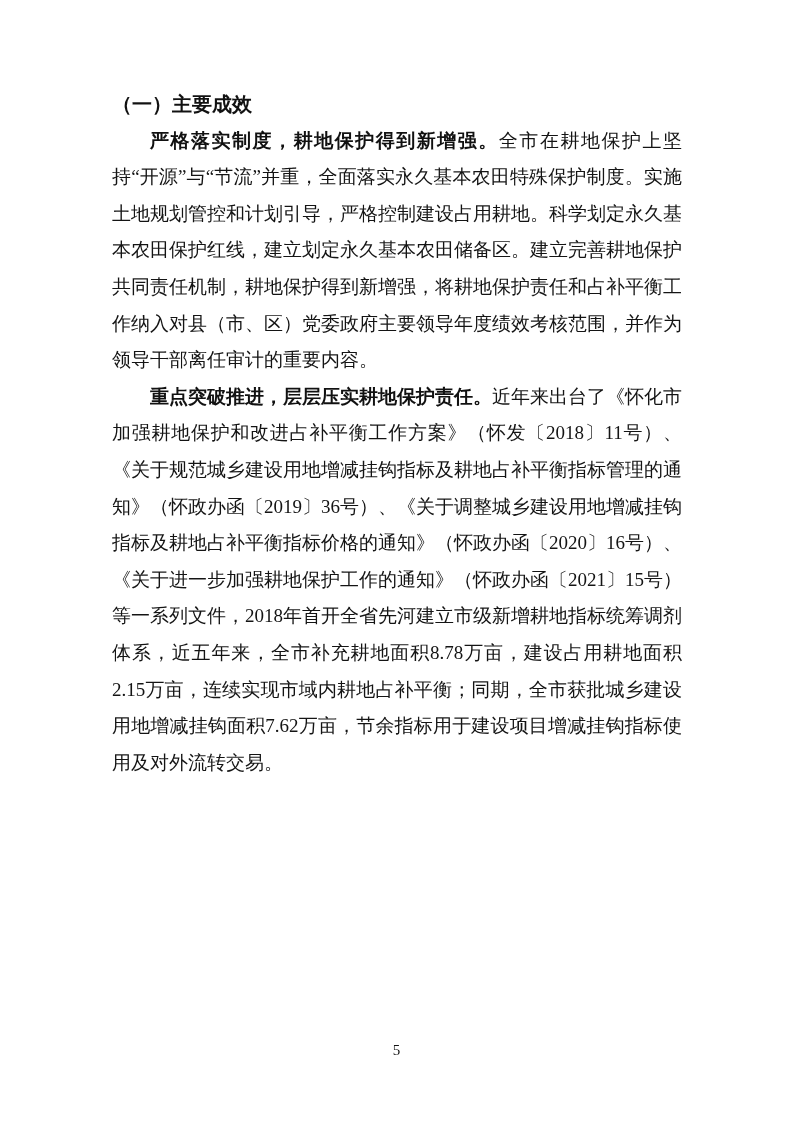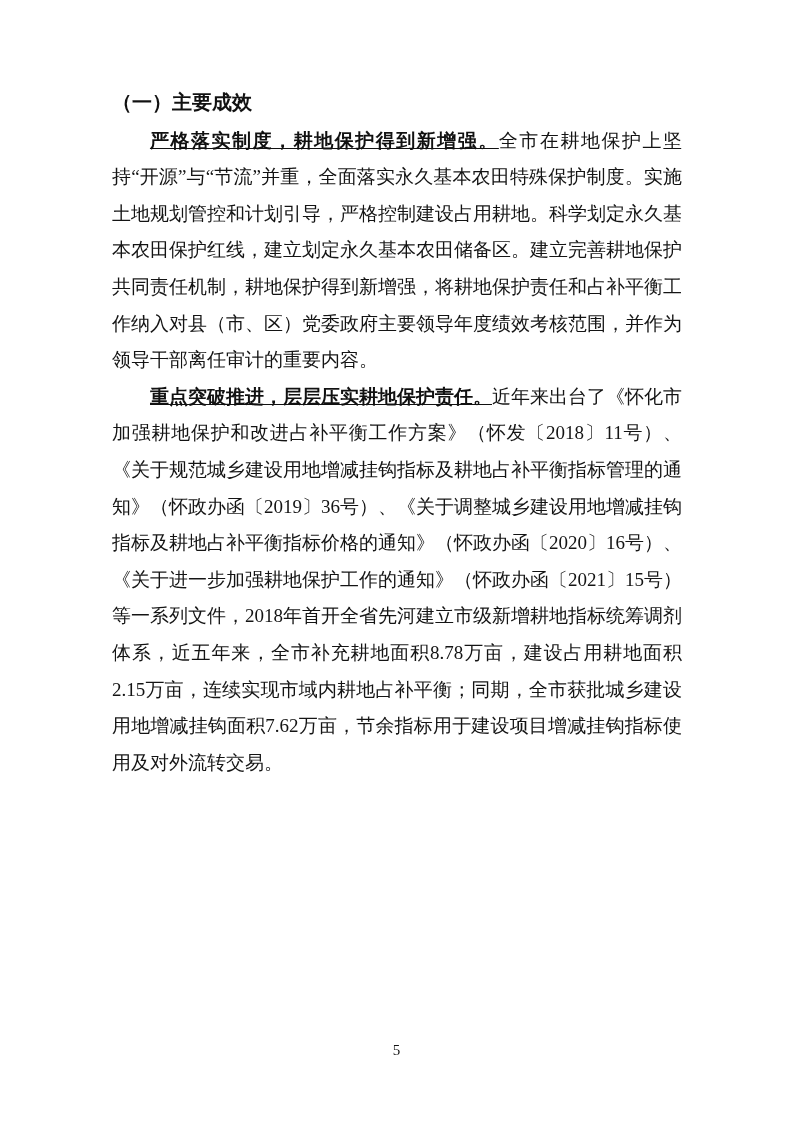--- a/index.html
+++ b/index.html
@@ -31,32 +31,31 @@
     padding: 0;
   }
   .para-continuation {
     text-indent: 0;
   }
   .para-indent {
     text-indent: 38px;
   }
   .section-heading {
     margin: 0;
-    font-family: Liberation Mono, monospace;
+    font-family: Liberation Serif, serif;
     font-weight: 700;
     font-size: 20px;
     line-height: 36.6px;
     text-indent: 0;
     color: #111111;
   }
   .lead {
     font-family: "Liberation Sans", "DejaVu Sans", sans-serif;
     font-weight: 700;
     color: #111111;
-    text-decoration: underline;
   }
   .page-footer {
     position: absolute;
     left: 0;
     right: 0;
     top: 1042px;
     text-align: center;
     font-size: 15px;
     color: #141414;
   }

